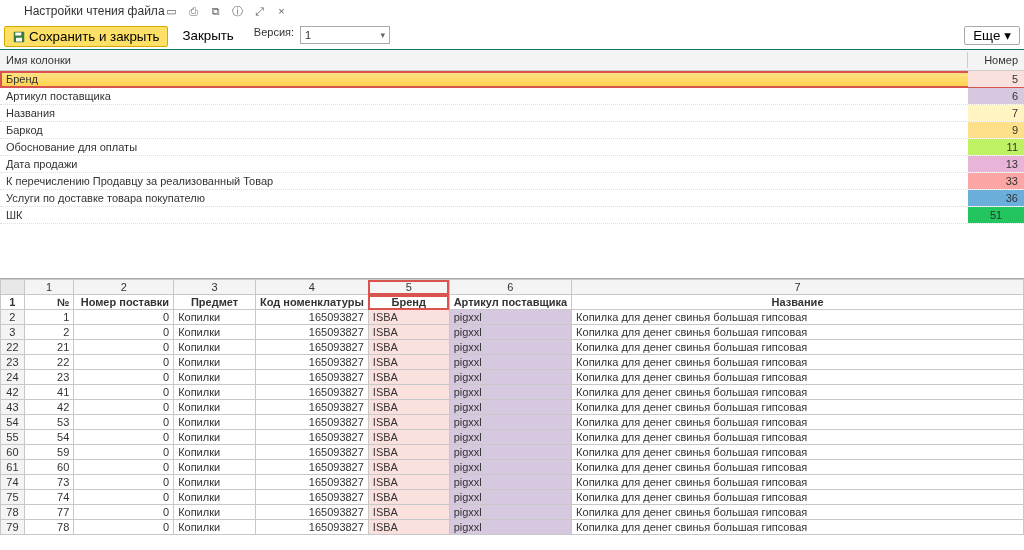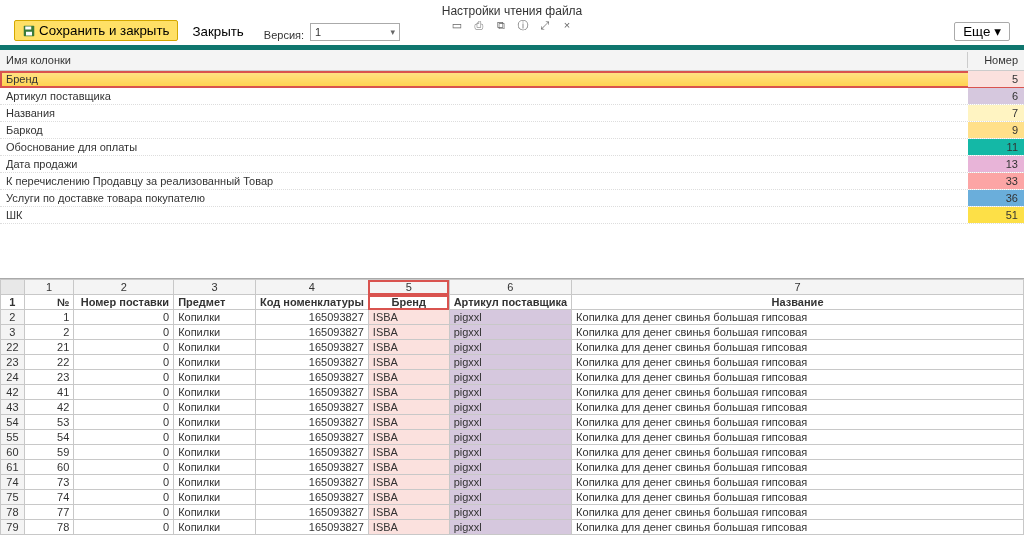--- a/index.html
+++ b/index.html
@@ -1,25 +1,25 @@
 <!DOCTYPE html>
 <html><head>
 <meta charset="utf-8">
 <style>
   * { box-sizing: border-box; }
   html, body { margin: 0; padding: 0; font-family: Arial, sans-serif; font-size: 11px; color: #333; background: #fff; width: 1024px; height: 550px; overflow: hidden; }
   
   
-  .titlebar { display: flex; align-items: center; padding: 4px 24px; height: 22px; flex-direction: column; }
+  .titlebar { display: flex; align-items: center; padding: 4px 24px; height: 22px; }
   .titlebar-left { font-size: 12px; }
   .titlebar-right { display: flex; gap: 8px; }
   .titlebar-icon { width: 14px; height: 14px; display: inline-flex; align-items: center; justify-content: center; color: #666; cursor: pointer; }
   
   
-  .toolbar { display: flex; align-items: flex-end; padding: 4px 14px; border-bottom: 5px solid #0f766e; height: 28px; gap: 6px; }
+  .toolbar { display: flex; align-items: flex-start; padding: 4px 4px; border-bottom: 1px solid #0f766e; height: 28px; gap: 6px; }
   .btn-save { background: #ffe066; border: 1px solid #d4a800; padding: 2px 8px; display: inline-flex; align-items: center; gap: 4px; cursor: pointer; border-radius: 2px; }
   .btn-save .disk-icon { width: 12px; height: 12px; }
   .btn-close { background: #fff; border: none; padding: 2px 8px; cursor: pointer; }
   .version-label { margin-left: 6px; }
   .version-select { border: 1px solid #aaa; padding: 1px 4px; width: 90px; background: #fff; display: inline-flex; justify-content: space-between; align-items: center; cursor: pointer; height: 18px; }
   .version-select .chev { font-size: 9px; color: #666; }
   .toolbar-spacer { flex: 1; }
   .btn-more { border: 1px solid #aaa; padding: 1px 8px; background: #fff; cursor: pointer; display: inline-flex; align-items: center; gap: 4px; border-radius: 2px; }
   
   
@@ -37,21 +37,21 @@
   .lower-panel { border-top: 1px solid #aaa; height: 270px; overflow: auto; }
   .sheet { border-collapse: collapse; table-layout: fixed; }
   .sheet th, .sheet td { border: 1px solid #c8c8c8; height: 15px; line-height: 13px; padding: 0 4px; white-space: nowrap; overflow: hidden; }
   .sheet th { background: #f4f4f4; font-weight: normal; text-align: center; }
   .sheet .corner { background: #e8e8e8; width: 24px; }
   .sheet .rowhdr { background: #f4f4f4; text-align: center; width: 24px; }
   .sheet .colhdr { text-align: center; }
   .sheet .header-row td { font-weight: bold; text-align: center; background: #fff; }
   .sheet td.c1 { width: 52px; text-align: right; }
   .sheet td.c2 { width: 100px; text-align: right; }
-  .sheet td.c3 { width: 84px; text-align: left; }
+  .sheet td.c3 { width: 84px; text-align: center; }
   .sheet td.c4 { width: 90px; text-align: right; }
   .sheet td.c5 { width: 84px; }
   .sheet td.c6 { width: 100px; }
   .sheet td.c7 { width: 470px; }
   th.c1 { width: 52px; } th.c2 { width: 100px; } th.c3 { width: 84px; } th.c4 { width: 90px; } th.c5 { width: 84px; } th.c6 { width: 100px; } th.c7 { width: 470px; }
   
   .col-brand-bg { background: #fbe1de; }
   .col-vendor-bg { background: #d6c8de; }
   .sel-col { outline: 2px solid #d9534f; outline-offset: -2px; }
 </style>
@@ -109,37 +109,37 @@
       <div class="upper-row">
         <div class="ur-name">Названия</div>
         <div class="ur-num" style="background: rgb(255, 244, 194);">7</div>
       </div>
       <div class="upper-row">
         <div class="ur-name">Баркод</div>
         <div class="ur-num" style="background: rgb(255, 224, 138);">9</div>
       </div>
       <div class="upper-row">
         <div class="ur-name">Обоснование для оплаты</div>
-        <div class="ur-num" style="background: #14b8a6;">11</div>
+        <div class="ur-num" style="background: #bef264;">11</div>
       </div>
       <div class="upper-row">
         <div class="ur-name">Дата продажи</div>
         <div class="ur-num" style="background: rgb(232, 180, 216);">13</div>
       </div>
       <div class="upper-row">
         <div class="ur-name">К перечислению Продавцу за реализованный Товар</div>
         <div class="ur-num" style="background: #fca5a5;">33</div>
       </div>
       <div class="upper-row">
         <div class="ur-name">Услуги по доставке товара покупателю</div>
         <div class="ur-num" style="background: rgb(106, 174, 219);">36</div>
       </div>
       <div class="upper-row">
         <div class="ur-name">ШК</div>
-        <div class="ur-num" style="background: #fde047;">51</div>
+        <div class="ur-num" style="background: #22c55e; text-align: center;">51</div>
       </div>
     </div>
 </div>
 
 <div class="lower-panel">
   <table class="sheet">
     <thead>
       <tr id="col-num-row">
           <th class="corner"></th>
           <th class="colhdr c1">1</th>

